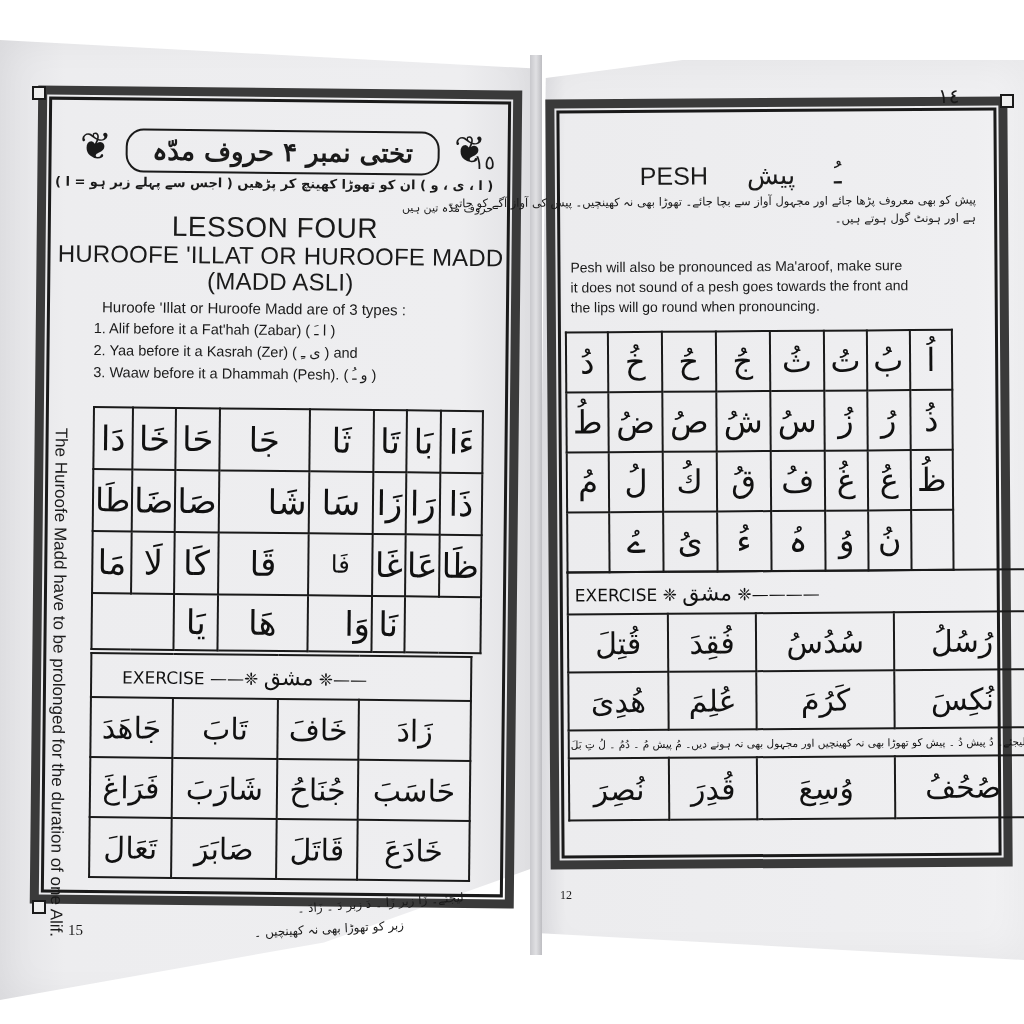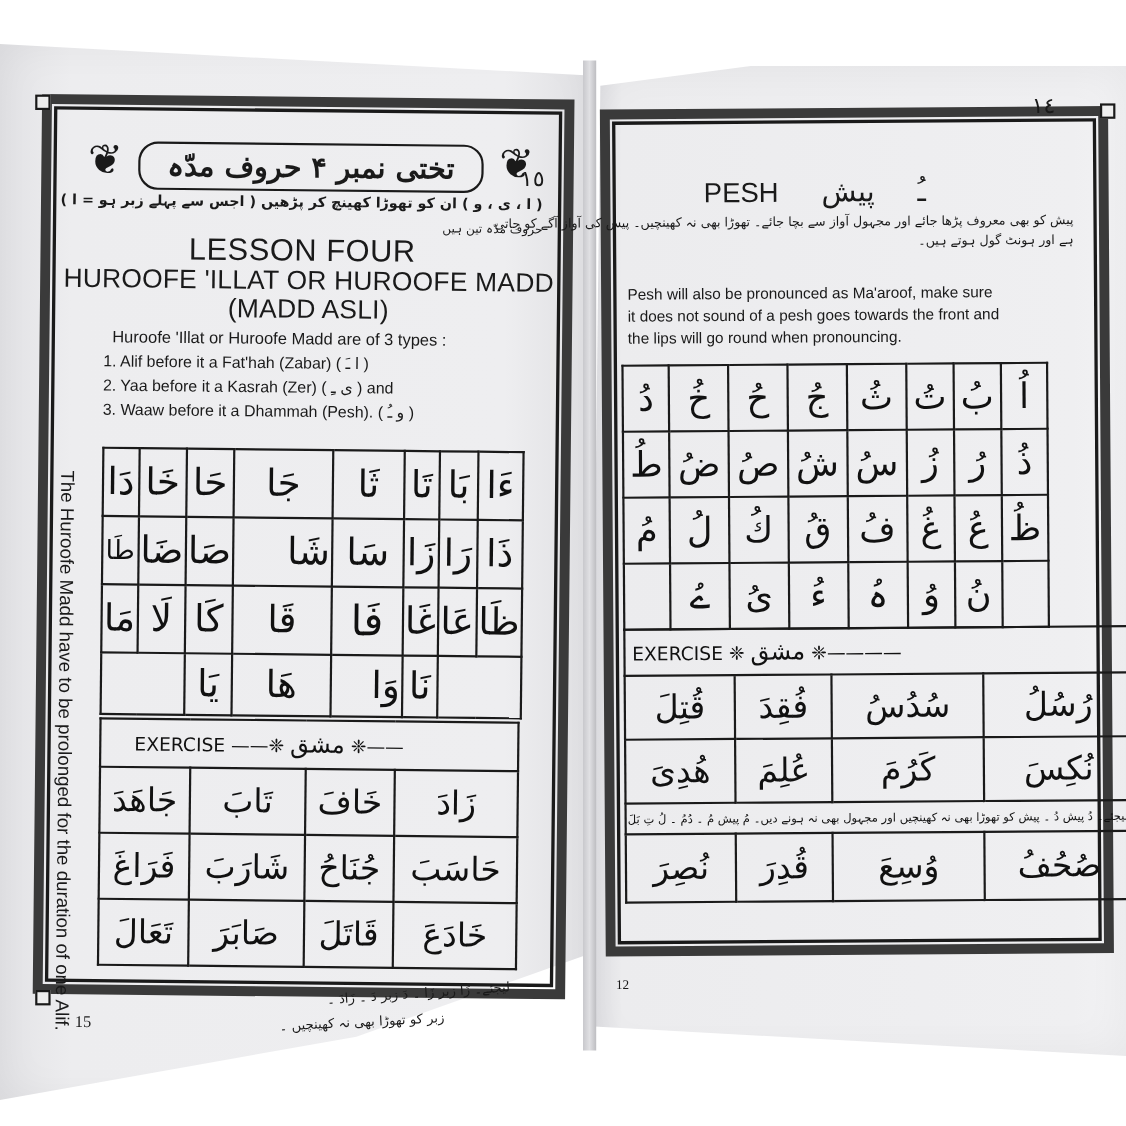--- a/index.html
+++ b/index.html
@@ -138,35 +138,35 @@
       <td style="font-size:34px;">دَا</td>
       <td style="font-size:34px;">خَا</td>
       <td style="font-size:34px;">حَا</td>
       <td style="font-size:34px;">جَا</td>
       <td style="font-size:34px;">ثَا</td>
       <td style="font-size:34px;">تَا</td>
       <td style="font-size:34px;">بَا</td>
       <td style="font-size:34px;">ءَا</td>
     </tr>
     <tr style="height:62px;">
-      <td style="font-size:24px;margin-left:40px;">طَا</td>
+      <td style="font-size:32px;margin-left:40px;">طَا</td>
       <td style="font-size:34px;">ضَا</td>
       <td style="font-size:34px;">صَا</td>
       <td style="font-size:34px;padding-left:48px;">شَا</td>
       <td style="font-size:34px;margin-left:24px;">سَا</td>
       <td style="font-size:34px;">زَا</td>
       <td style="font-size:34px;">رَا</td>
       <td style="font-size:34px;">ذَا</td>
     </tr>
     <tr style="height:62px;">
       <td style="font-size:34px;">مَا</td>
       <td style="font-size:34px;">لَا</td>
       <td style="font-size:34px;">كَا</td>
       <td style="font-size:34px;">قَا</td>
-      <td style="font-size:38px;">فَا</td>
+      <td style="font-size:24px;">فَا</td>
       <td style="font-size:34px;">غَا</td>
       <td style="font-size:34px;">عَا</td>
       <td style="font-size:34px;">ظَا</td>
     </tr>
     <tr style="height:56px;">
       <td colspan="2" style="font-size:34px;"></td>
       <td style="font-size:34px;">يَا</td>
       <td style="font-size:34px;">هَا</td>
       <td style="font-size:34px;padding-left:36px;">وَا</td>
       <td style="font-size:34px;">نَا</td>

